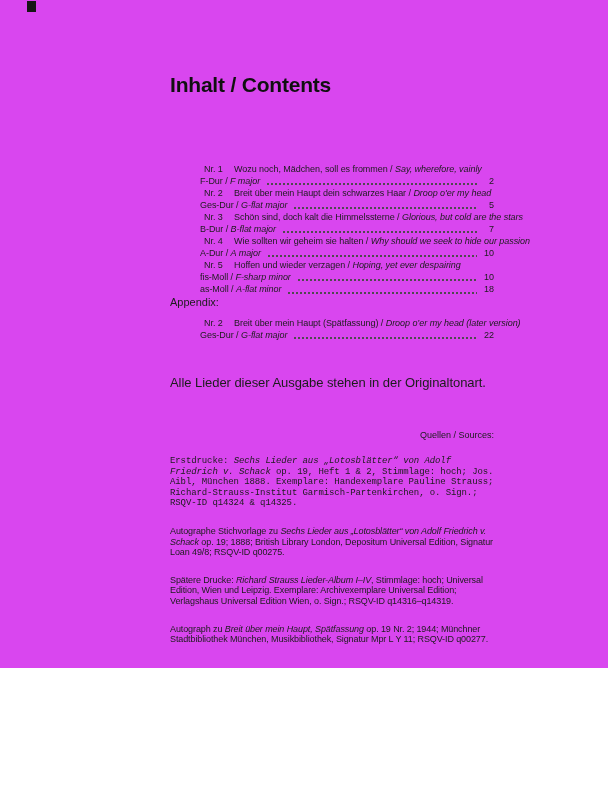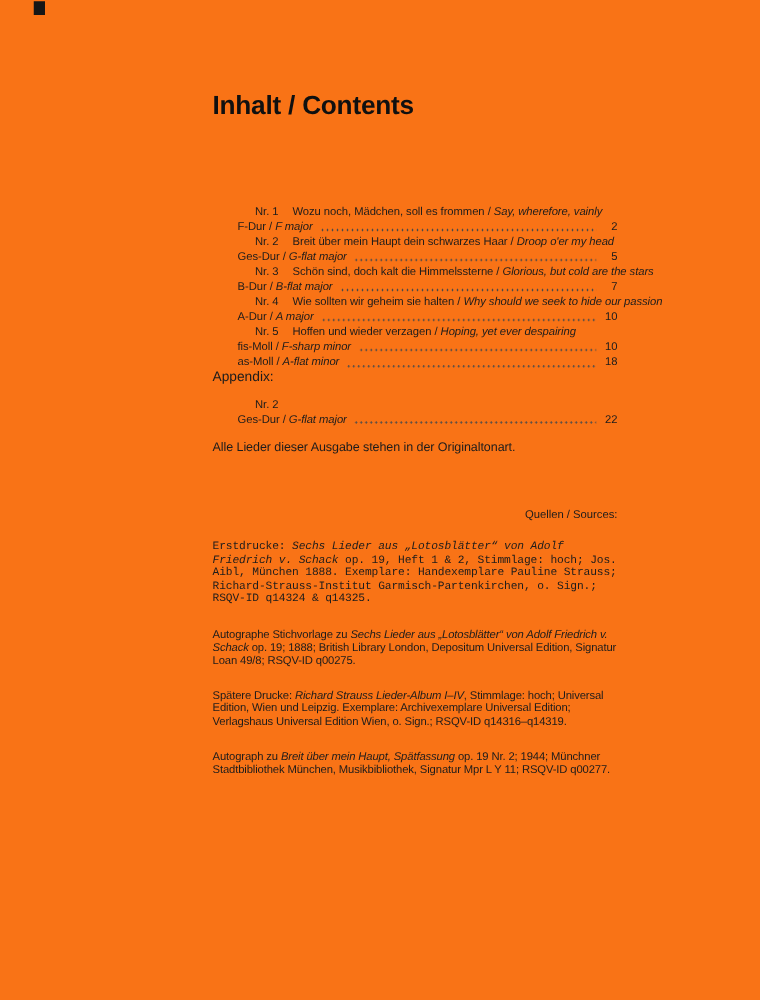--- a/index.html
+++ b/index.html
@@ -4,53 +4,53 @@
 <style>
   * { margin:0; padding:0; box-sizing:border-box; }
   html,body { background:#ffffff; }
   body {
     width:608px; height:800px;
     font-family:"Liberation Sans", sans-serif;
     color:#1c1c1c;
     position:relative;
     overflow:hidden;
   }
-  .page { position:relative; width:608px; height:800px; background:#f97316; overflow:hidden; }
+  .page { position:relative; width:608px; height:668px; background:#d946ef; overflow:hidden; }
   .printers-mark { position:absolute; left:27px; top:1px; width:9px; height:11px; background:#161616; }
   .content { position:absolute; left:170px; top:0; width:324px; }
 
   .title {
     margin-top:73px;
     font-size:21px; font-weight:bold; letter-spacing:-0.2px;
     color:#101010; line-height:24px;
   }
 
   .toc { margin-top:67px; }
   .toc.appendix { margin-top:10px; }
   .toc-entry { margin-bottom:1px; }
   .l1 { display:flex; white-space:nowrap; font-size:9px; line-height:11.5px; letter-spacing:-0.05px;margin-left:34px; }
   .num { width:30px; flex:none; }
-  .l2 { display:flex; align-items:flex-end; margin-left:20px; font-size:9px; line-height:11.5px; letter-spacing:-0.05px; }
+  .l2 { display:flex; align-items:flex-end; margin-left:30px; font-size:9px; line-height:11.5px; letter-spacing:-0.05px; }
   .k { white-space:nowrap; flex:none; }
   .leader {
     flex:1; min-width:12px;
     height:2px; align-self:flex-end;
     margin:0 4px 2px 6px;
     background-image:radial-gradient(circle, #4a4a4a 0.7px, transparent 0.9px);
     background-size:4px 2px;
     background-repeat:repeat-x;
     background-position:left bottom;
   }
   .pg { flex:none; min-width:13px; text-align:right; }
 
   .i, .italic { font-style:italic; }
 
   .appendix-label { font-size:11px; line-height:11.5px; }
 
-  .note { margin-top:12px; font-size:10px; line-height:11px; letter-spacing:-0.05px; }
+  .note { margin-top:36px; font-size:13px; line-height:11px; letter-spacing:-0.05px; }
 
   .sources { margin-top:42px; }
   .sources-heading { font-size:9px; line-height:11px;text-align:right; }
   .source-para {
     margin-top:17px;
     font-size:9px; line-height:10.6px; letter-spacing:-0.1px;
     text-align:left;
   }
   .source-para:first-of-type { margin-top:15px;font-family:Liberation Mono, monospace; }
 </style>
@@ -135,20 +135,21 @@
       </div>
 
     </div>
 
     <div class="appendix-label">Appendix:</div>
 
     <div class="toc appendix">
       <div class="toc-entry">
         <div class="l1">
           <span class="num">Nr. 2</span>
+          <span class="t"><span>Breit über mein Haupt (Spätfassung) / </span><span class="i">Droop o’er my head (later version)</span></span>
         </div>
         <div class="l2">
           <span class="k"><span>Ges-Dur / </span><span class="i">G-flat major</span></span>
           <span class="leader"></span>
           <span class="pg">22</span>
         </div>
       </div>
     </div>
 
     <div class="note">

